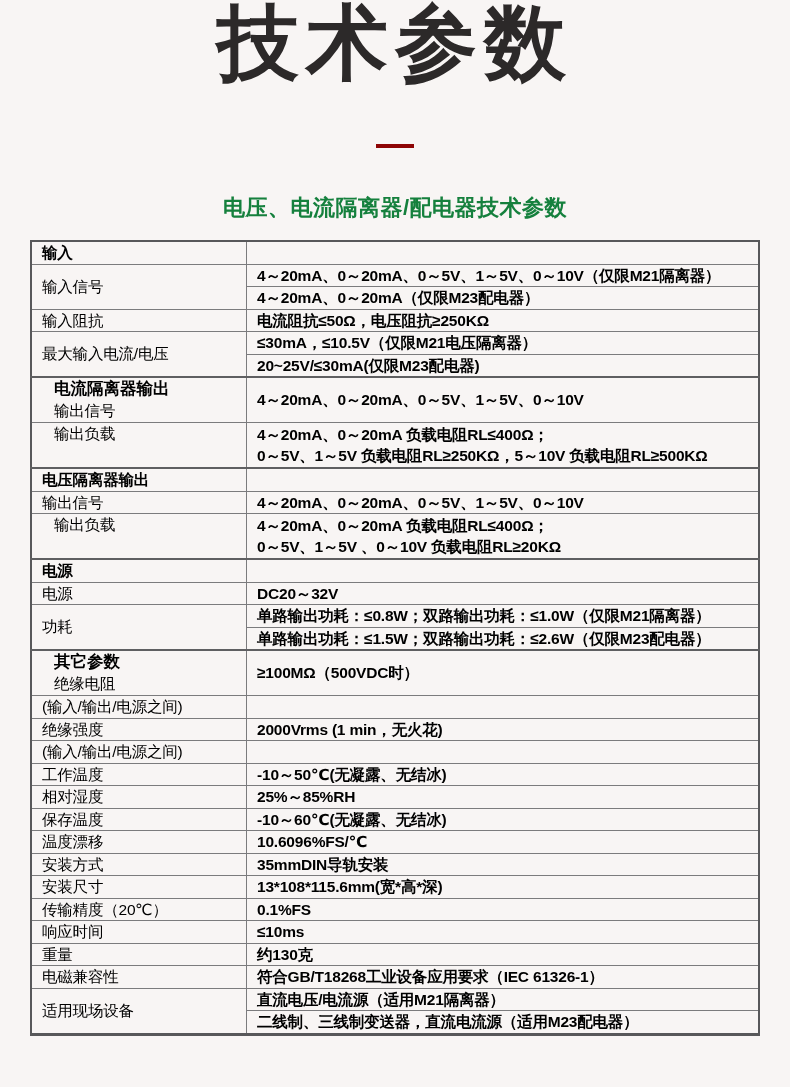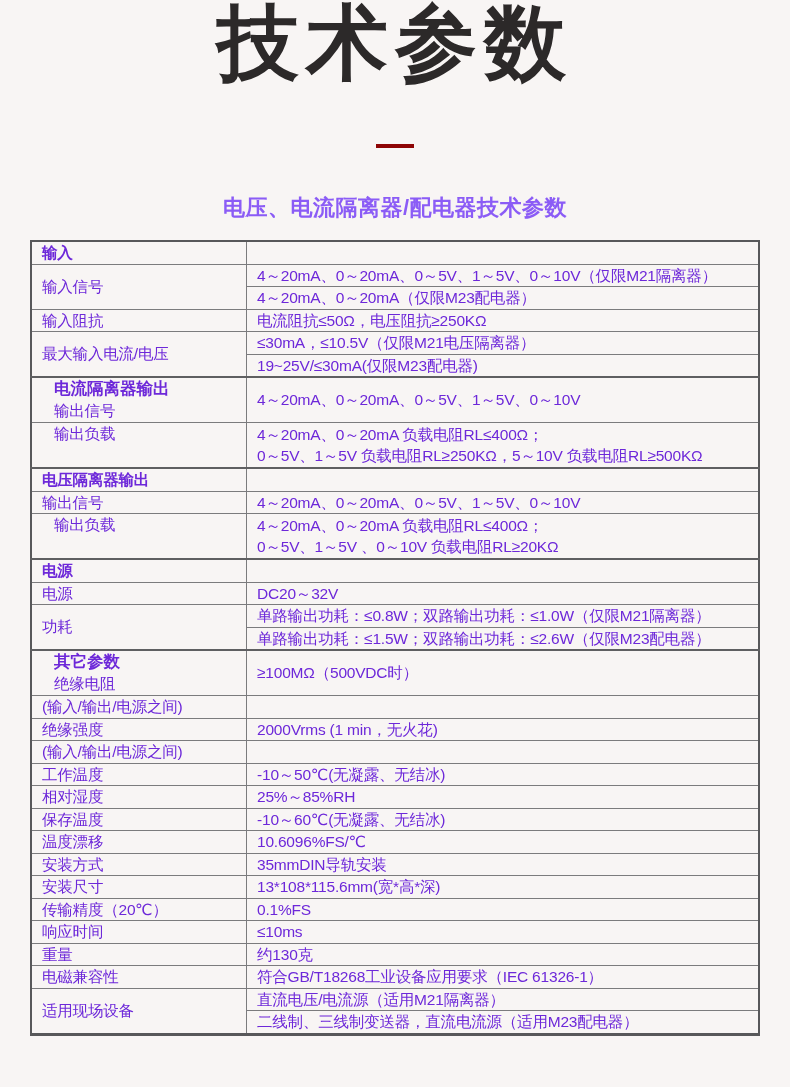--- a/index.html
+++ b/index.html
@@ -23,21 +23,21 @@
     width:38px;height:4px;
     background:#8e0505;
     margin:58px auto 0 auto;
   }
   .sub-title{
     margin-top:46px;
     text-align:center;
     font-size:22px;
     line-height:28px;
     font-weight:bold;
-    color:#8b5cf6;
+    color:#15803d;
     letter-spacing:0.5px;
   }
 
   table.spec{
     width:730px;
     margin:18px auto 0 auto;
     border-collapse:collapse;
     table-layout:fixed;
     border:2px solid #58585a;
     border-bottom-width:3px;
@@ -46,24 +46,24 @@
   table.spec td{
     border:1.5px solid #7b7b7d;
     height:21px;
     padding:0 4px 0 10px;
     font-size:15.5px;
     line-height:21.5px;
     letter-spacing:-0.2px;
     white-space:nowrap;
     overflow:hidden;
     vertical-align:middle;
-    color:#6d28d9;
+    color:#000000;
   }
   td.col-label{width:200px;}
-  td.col-value{padding-left:15px;}
+  td.col-value{padding-left:15px;font-weight:bold;}
 
   tr.sub td{border-top:1px solid #9a9a9c;margin-left:20px;}
   tr.section-top td{border-top:2.5px solid #5f5f61;}
   tr.tall td{height:44px;}
   tr.tall td.col-label{vertical-align:top;padding-left:22px;}
   td.v-bottom{vertical-align:bottom;padding-bottom:1px;}
   .section-title{font-weight:bold;font-size:16.5px;letter-spacing:0;}
   td.col-label .line{display:block;line-height:21.5px;}
 </style>
 </head>
@@ -89,21 +89,21 @@
         </tr>
         <tr>
           <td class="col-label">输入阻抗</td>
           <td class="col-value">电流阻抗≤50Ω，电压阻抗≥250KΩ</td>
         </tr>
         <tr>
           <td class="col-label" rowspan="2">最大输入电流/电压</td>
           <td class="col-value">≤30mA，≤10.5V（仅限M21电压隔离器）</td>
         </tr>
         <tr class="sub">
-          <td class="col-value">19~25V/≤30mA(仅限M23配电器)</td>
+          <td class="col-value">20~25V/≤30mA(仅限M23配电器)</td>
         </tr>
         <tr class="tall section-top">
           <td class="col-label">
             <div class="line section-title">电流隔离器输出</div>
             <div class="line">输出信号</div>
           </td>
           <td class="col-value v-bottom">4～20mA、0～20mA、0～5V、1～5V、0～10V</td>
         </tr>
         <tr class="tall">
           <td class="col-label">输出负载</td>

